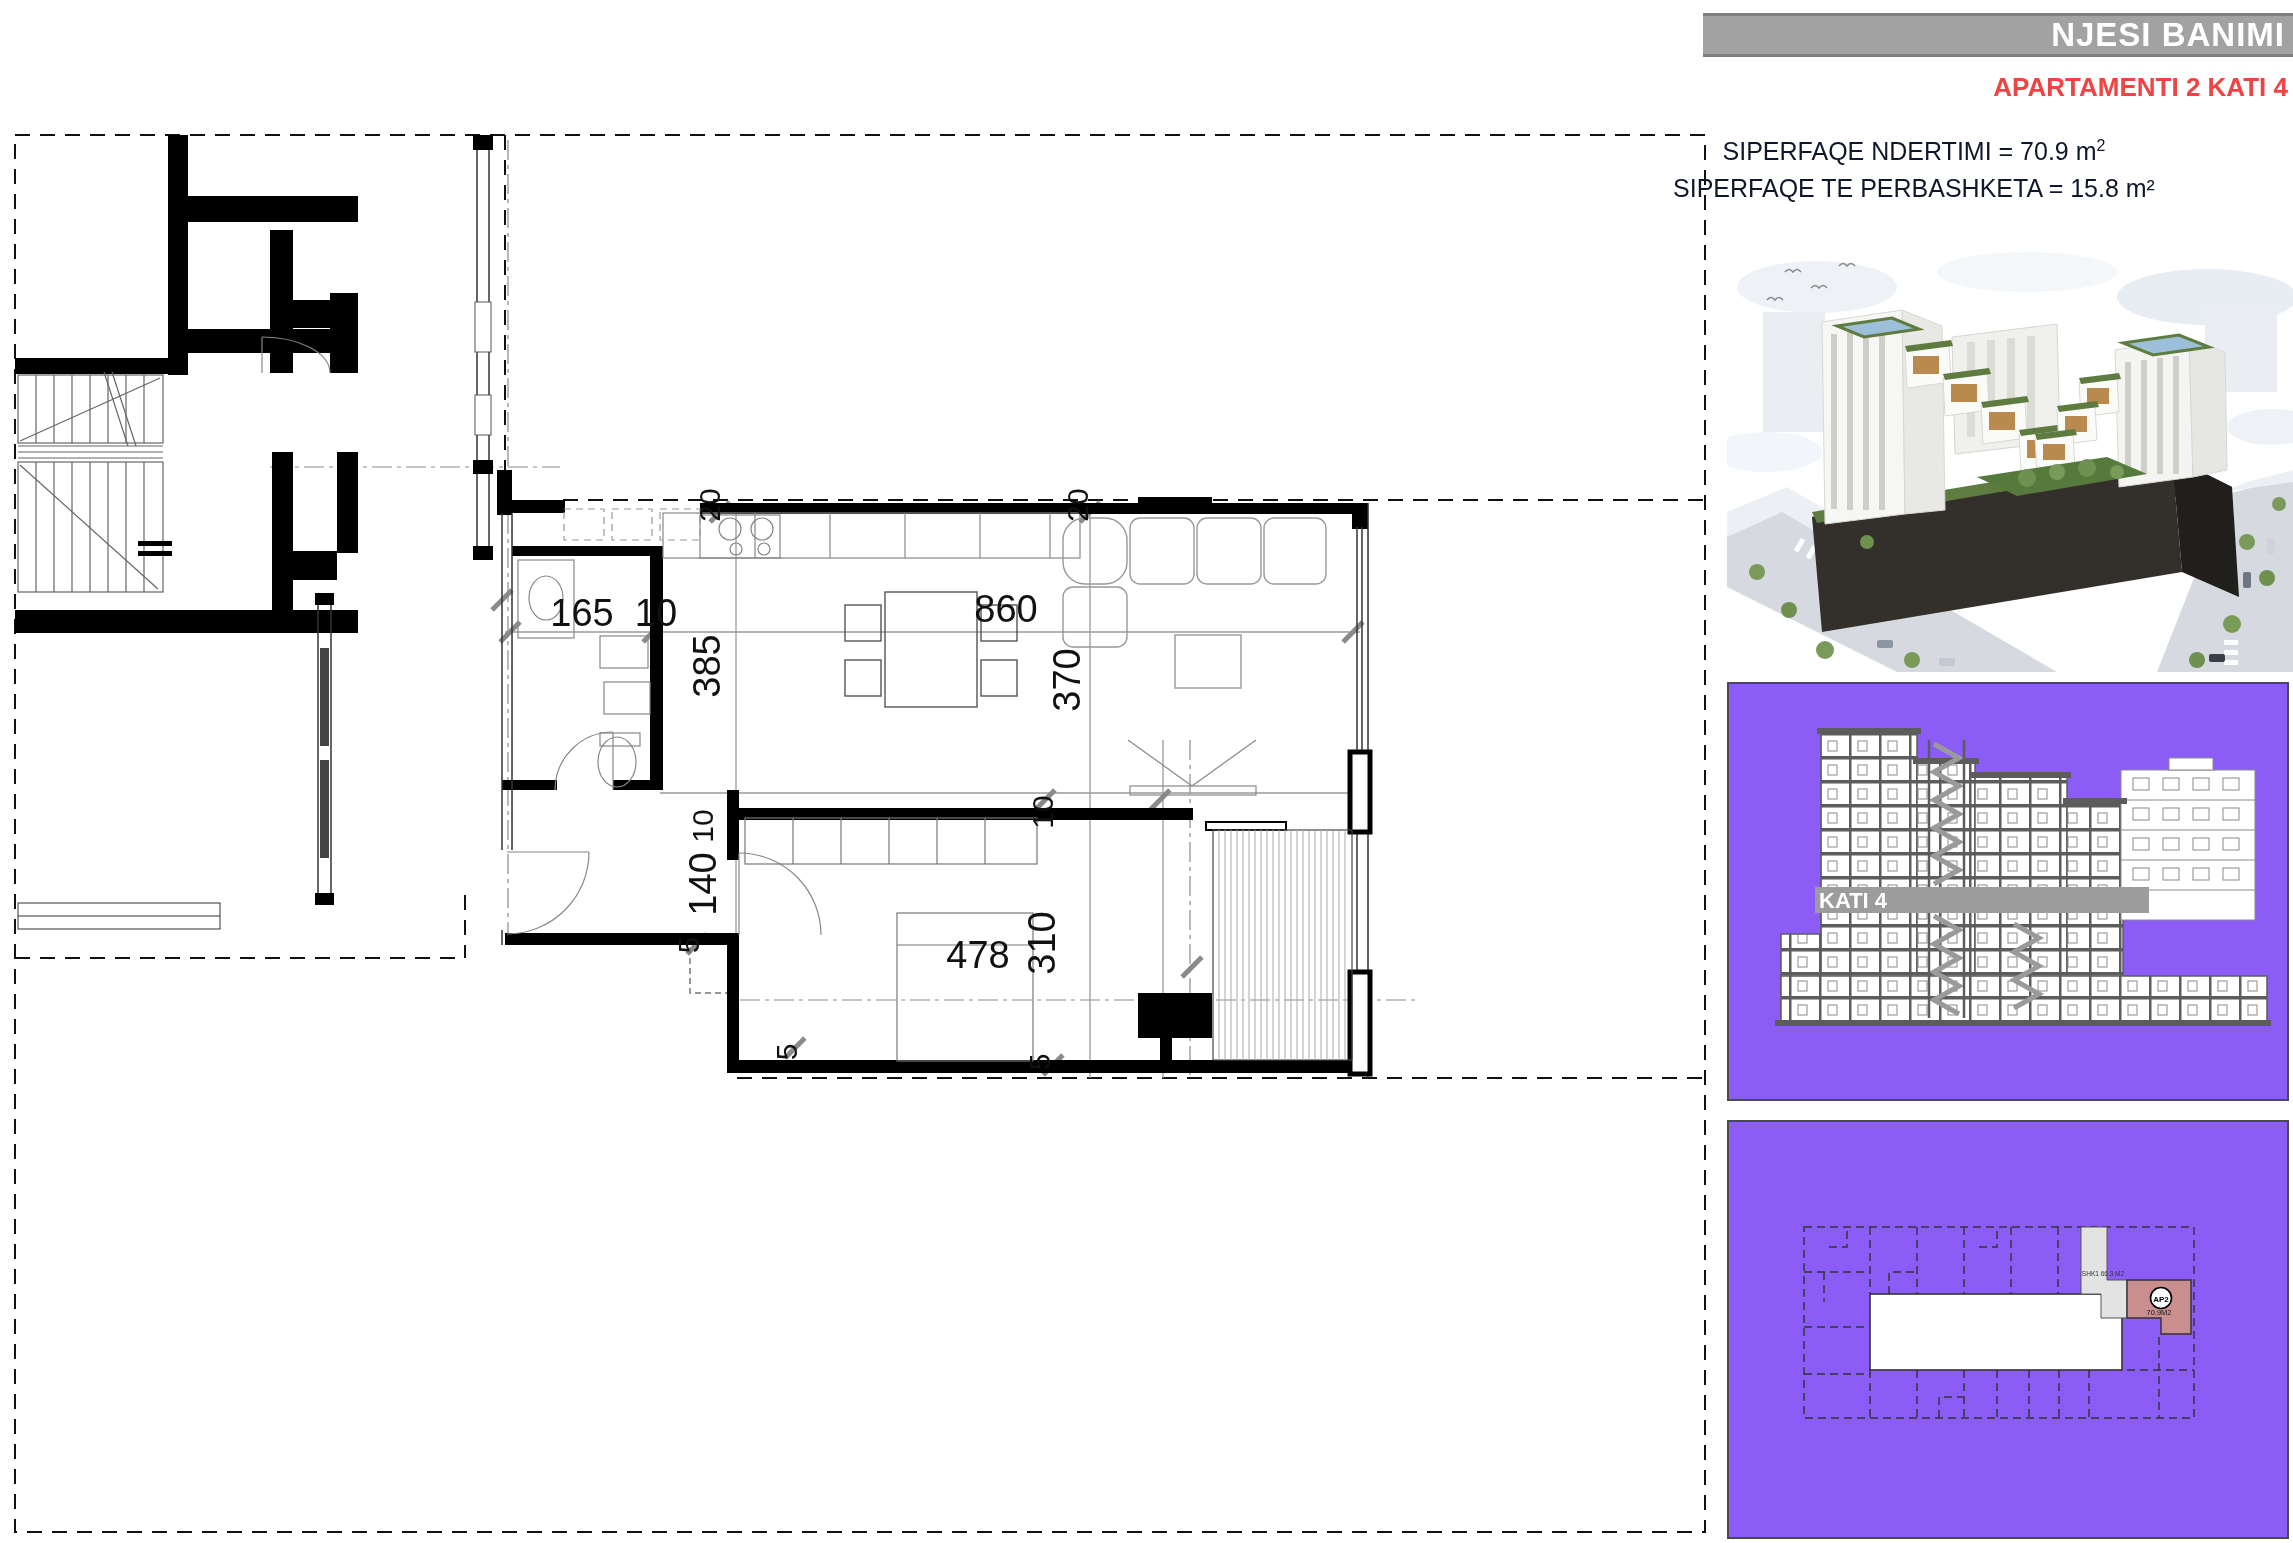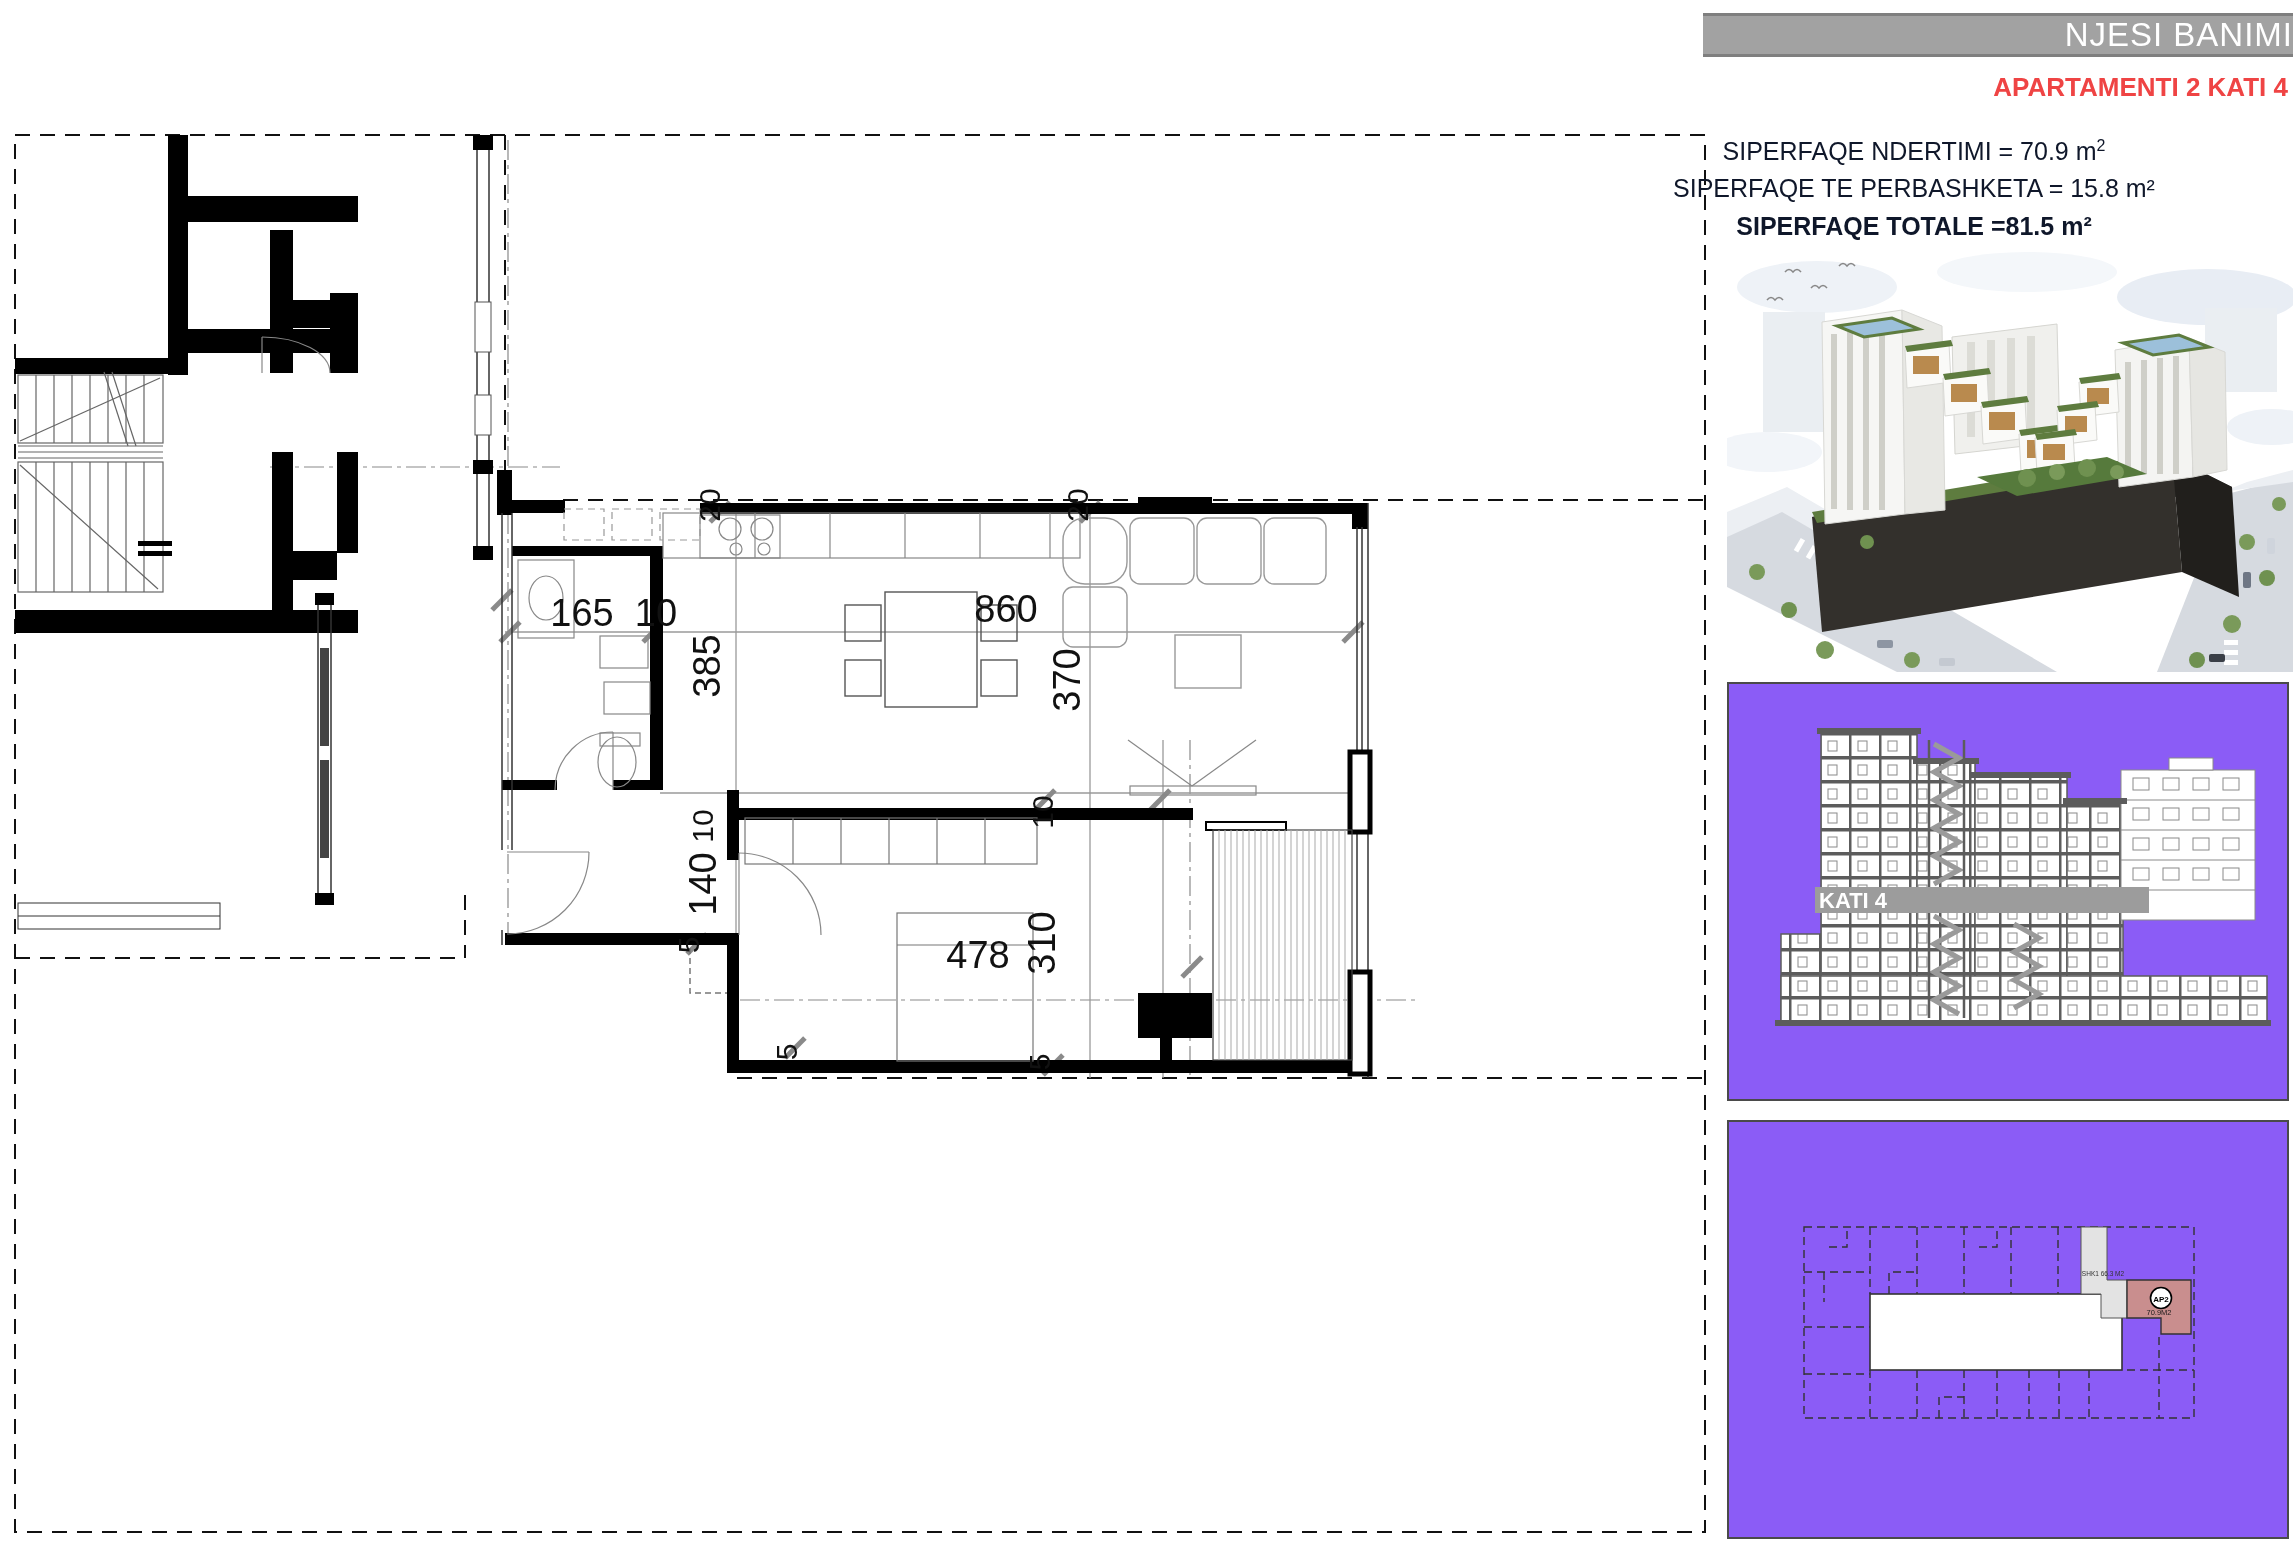--- a/index.html
+++ b/index.html
@@ -3,21 +3,21 @@
 <meta charset="utf-8">
 <style>
   html,body{margin:0;padding:0;background:#ffffff;}
   body{font-family:"Liberation Sans",sans-serif;}
   .stage{position:relative;width:2293px;height:1543px;background:#ffffff;overflow:hidden;}
   .abs{position:absolute;}
   
   .titlebar{left:1703px;top:13px;width:590px;height:38px;background:#a2a2a2;
             border-top:3px solid #7f7f7f;border-bottom:3px solid #7f7f7f;
             display:flex;align-items:center;justify-content:flex-end;}
-  .titlebar span{color:#ffffff;font-weight:normal;font-size:33px;letter-spacing:1px;}
+  .titlebar span{color:#ffffff;font-weight:bold;font-size:33px;letter-spacing:1px;padding-right:8px;}
   .subtitle{left:1600px;top:72px;width:688px;text-align:right;font-weight:bold;font-size:26px;color:#ef4444;}
   .areas{left:1540px;top:130px;width:748px;text-align:center;color:#0f172a;}
   .areas .ln{font-size:25px;line-height:31px;}
   .areas .ln sup{font-size:16px;}
   .areas .ln.bold{font-weight:bold;}
   .panelbox{border:2px solid #4a4a4a;background:#8b5cf6;}
   .dim{fill:#111;font-family:"Liberation Sans",sans-serif;}
   svg text{font-family:"Liberation Sans",sans-serif;}
 </style>
 </head>
@@ -264,21 +264,20 @@
 
   <div class="abs titlebar">
     <span>NJESI BANIMI</span>
   </div>
 
   <div class="abs subtitle">APARTAMENTI 2 KATI 4</div>
 
   <div class="abs areas">
     <div class="ln"><span>SIPERFAQE NDERTIMI = 70.9 m</span><sup>2</sup></div>
     <div class="ln"><span>SIPERFAQE TE PERBASHKETA = 15.8 m²</span><sup></sup></div>
-    <div class="ln bold"><span>SIPERFAQE TOTALE =81.5 m²</span><sup></sup></div>
   </div>
 
   <svg class="abs" style="left:1727px;top:242px" width="566" height="430" viewBox="0 0 566 430">
     <rect width="566" height="430" fill="#ffffff"></rect>
     <g>
       <ellipse cx="90" cy="45" rx="80" ry="26" fill="#eef2f7"></ellipse>
       <ellipse cx="480" cy="55" rx="90" ry="28" fill="#e8edf4"></ellipse>
       <ellipse cx="40" cy="210" rx="55" ry="20" fill="#f2f5f9"></ellipse>
       <ellipse cx="545" cy="185" rx="45" ry="18" fill="#eef2f7"></ellipse>
       <ellipse cx="300" cy="30" rx="90" ry="20" fill="#f4f7fa"></ellipse>

